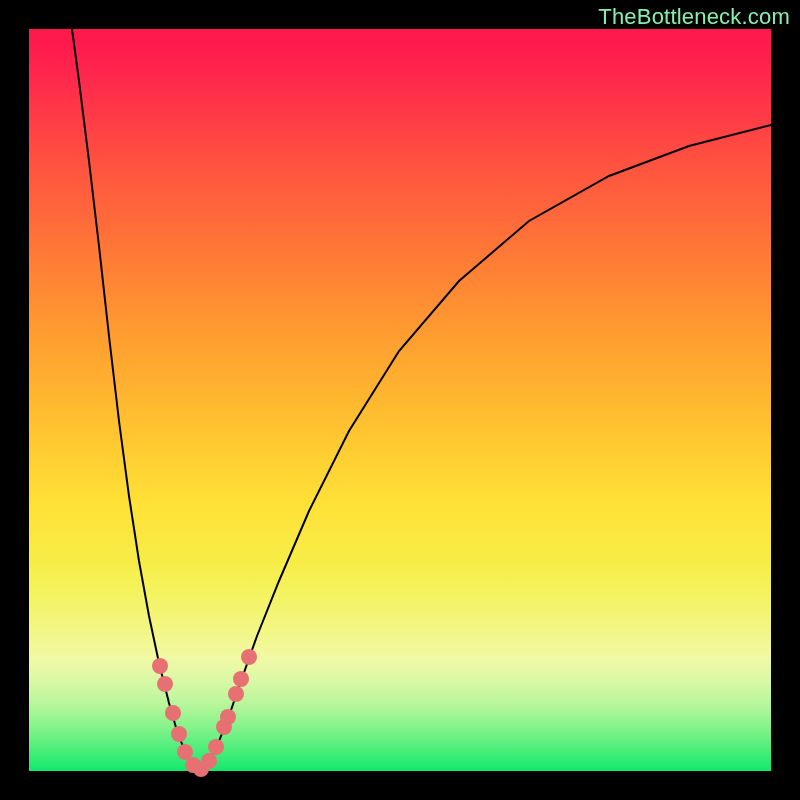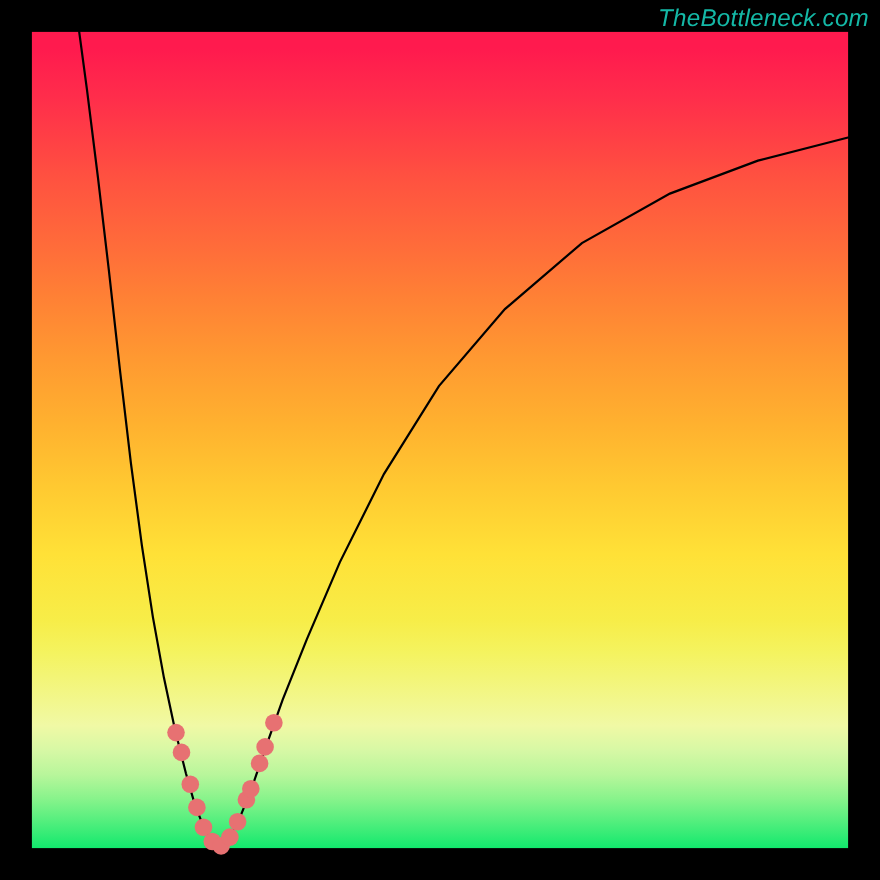--- a/index.html
+++ b/index.html
@@ -61,26 +61,25 @@
     stroke-linecap: round;
   }
   .marker {
     fill: #e77172;
     stroke: none;
   }
   .watermark {
     position: absolute;
     top: 4px;
     right: 10px;
-    color: #14b8a6;
+    color: #86efac;
     font-size: 22px;
     font-weight: 500;
     letter-spacing: 0.2px;
     user-select: none;
-    font-style: italic;
   }
 </style>
 </head>
 <body>
 
 <div class="frame">
   <div class="plot-area">
     <svg viewBox="0 0 742 742">
       <path id="left-curve" class="curve" d="M43 0 L50 52 L60 132 L70 217 L80 307 L90 392 L100 467 L110 532 L120 587 L130 634 L140 674 L148 702 L155 720 L161 732 L166 739 L170 742"></path>
       <path id="right-curve" class="curve" d="M170 742 L175 738 L182 728 L190 712 L200 687 L212 652 L228 607 L250 552 L280 482 L320 402 L370 322 L430 252 L500 192 L580 147 L660 117 L742 96"></path>

